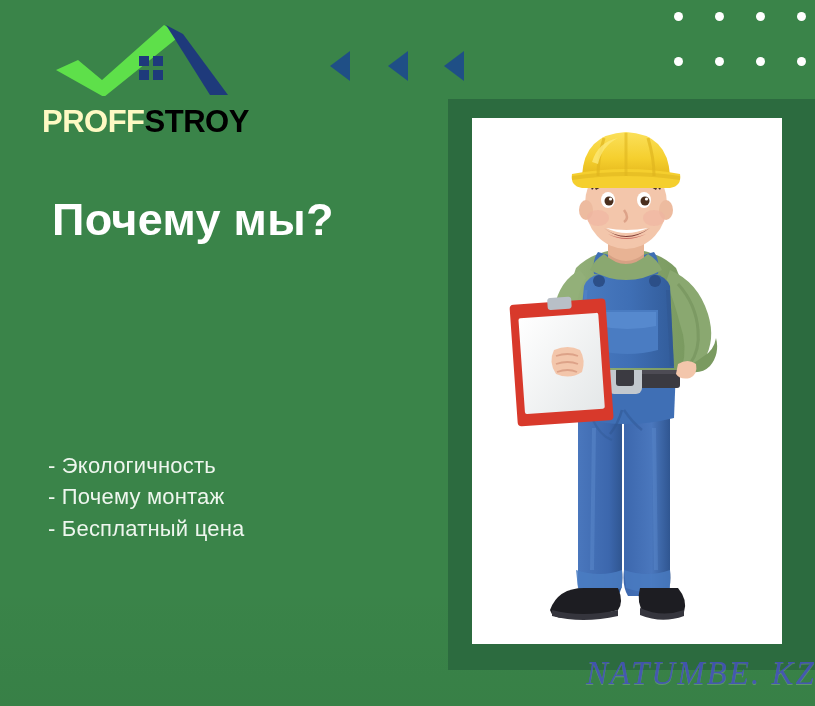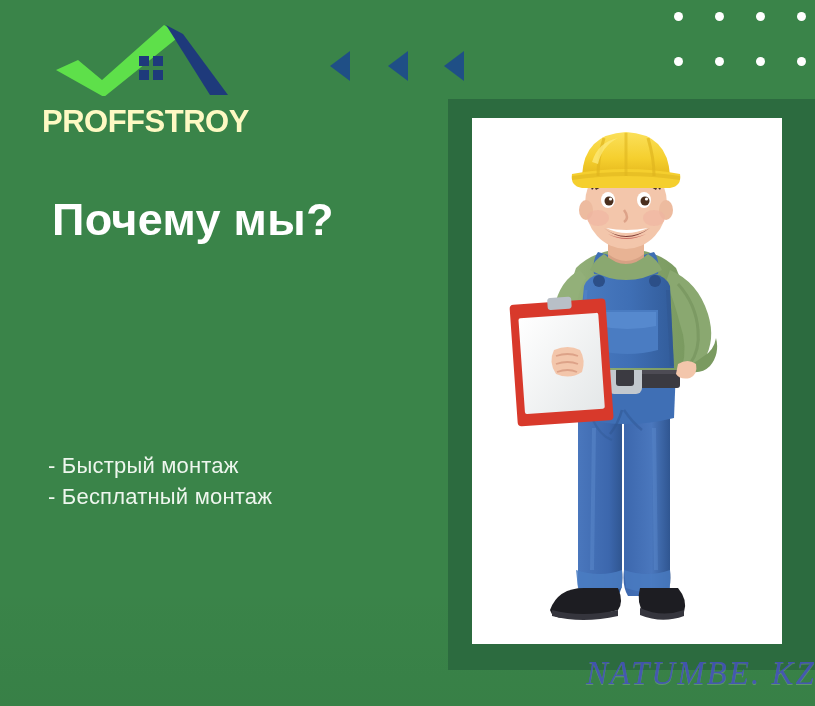--- a/index.html
+++ b/index.html
@@ -15,21 +15,21 @@
   .bg-shade{position:absolute;left:0;right:0;bottom:0;height:120px;
     background:linear-gradient(to bottom, rgba(0,0,0,0) 0%, rgba(0,40,15,0.045) 100%);
     pointer-events:none;}
 
   
   .logo{position:absolute;left:36px;top:22px;width:230px;height:115px;}
   .logo-mark{position:absolute;left:0;top:0;width:230px;height:74px;}
   .logo-word{position:absolute;left:6px;top:84px;white-space:nowrap;
     font-size:31px;font-weight:bold;letter-spacing:-0.5px;line-height:1;}
   .w-proff{color:#fef9c3;}
-  .w-stroy{color:#fef9c3;margin-top:15px;}
+  .w-stroy{color:#000000;margin-top:15px;}
 
   
   .arrows{position:absolute;left:326px;top:45px;width:150px;height:42px;}
   .arrow{position:absolute;top:6px;width:0;height:0;
     border-top:15px solid transparent;border-bottom:15px solid transparent;
     border-right:20px solid #1f4f86;}
   .arrow.a1{left:4px;}
   .arrow.a2{left:62px;}
   .arrow.a3{left:118px;}
 
@@ -107,22 +107,23 @@
     <span class="dot" style="left:51px;  top:102px;"></span>
     <span class="dot" style="left:92px;  top:102px;"></span>
     <span class="dot" style="left:133px; top:102px;"></span>
 
     <span class="dot" style="left:133px; top:147px;"></span>
   </div>
 
   <div class="headline">Почему мы?</div>
 
   <div class="bullets">
-    <div class="bullet">- Быстрый монтаж</div>
-    <div class="bullet">- Бесплатный монтаж</div>
+    <div class="bullet">- Экологичность</div>
+    <div class="bullet">- Почему монтаж</div>
+    <div class="bullet">- Бесплатный цена</div>
   </div>
 
   <div class="frame">
     <div class="card">
 
       <svg class="worker" viewBox="0 0 310 526">
         <defs>
           <linearGradient id="gOver" x1="0" y1="0" x2="1" y2="0">
             <stop offset="0%" stop-color="#4a7cc2"></stop>
             <stop offset="55%" stop-color="#3f6fb5"></stop>

